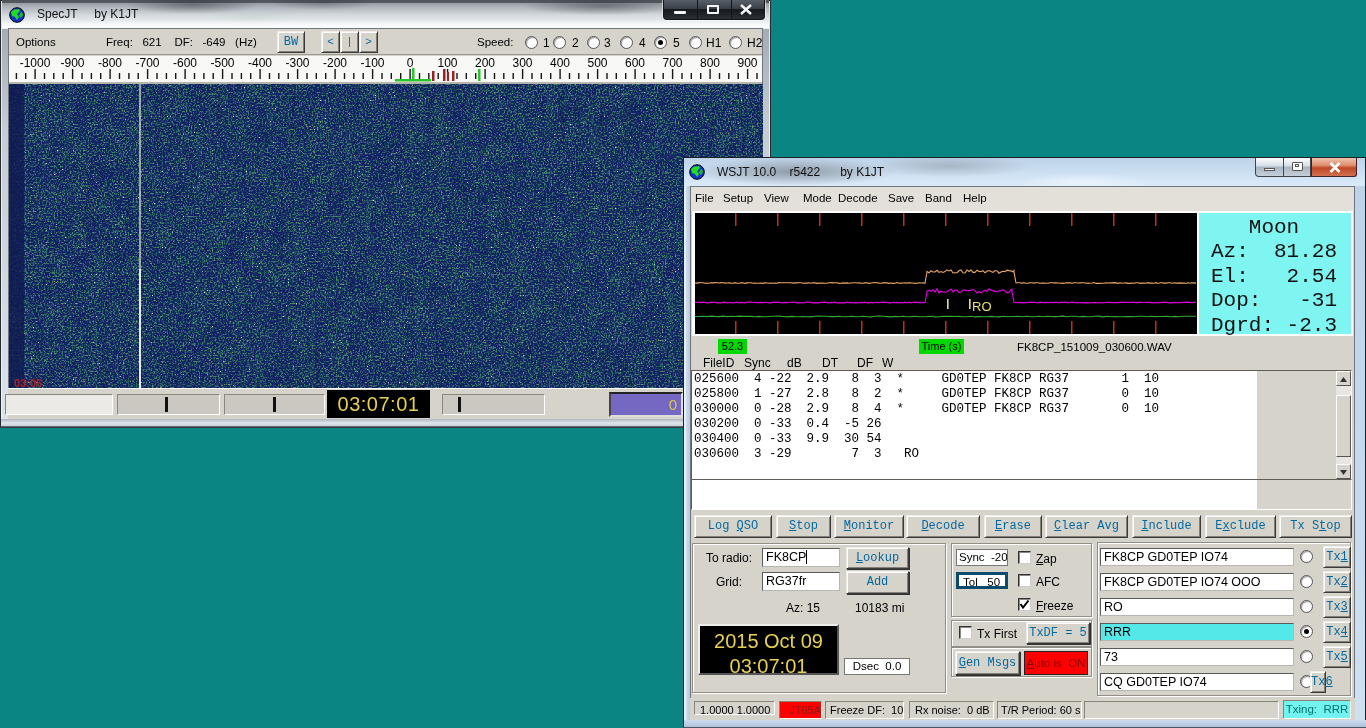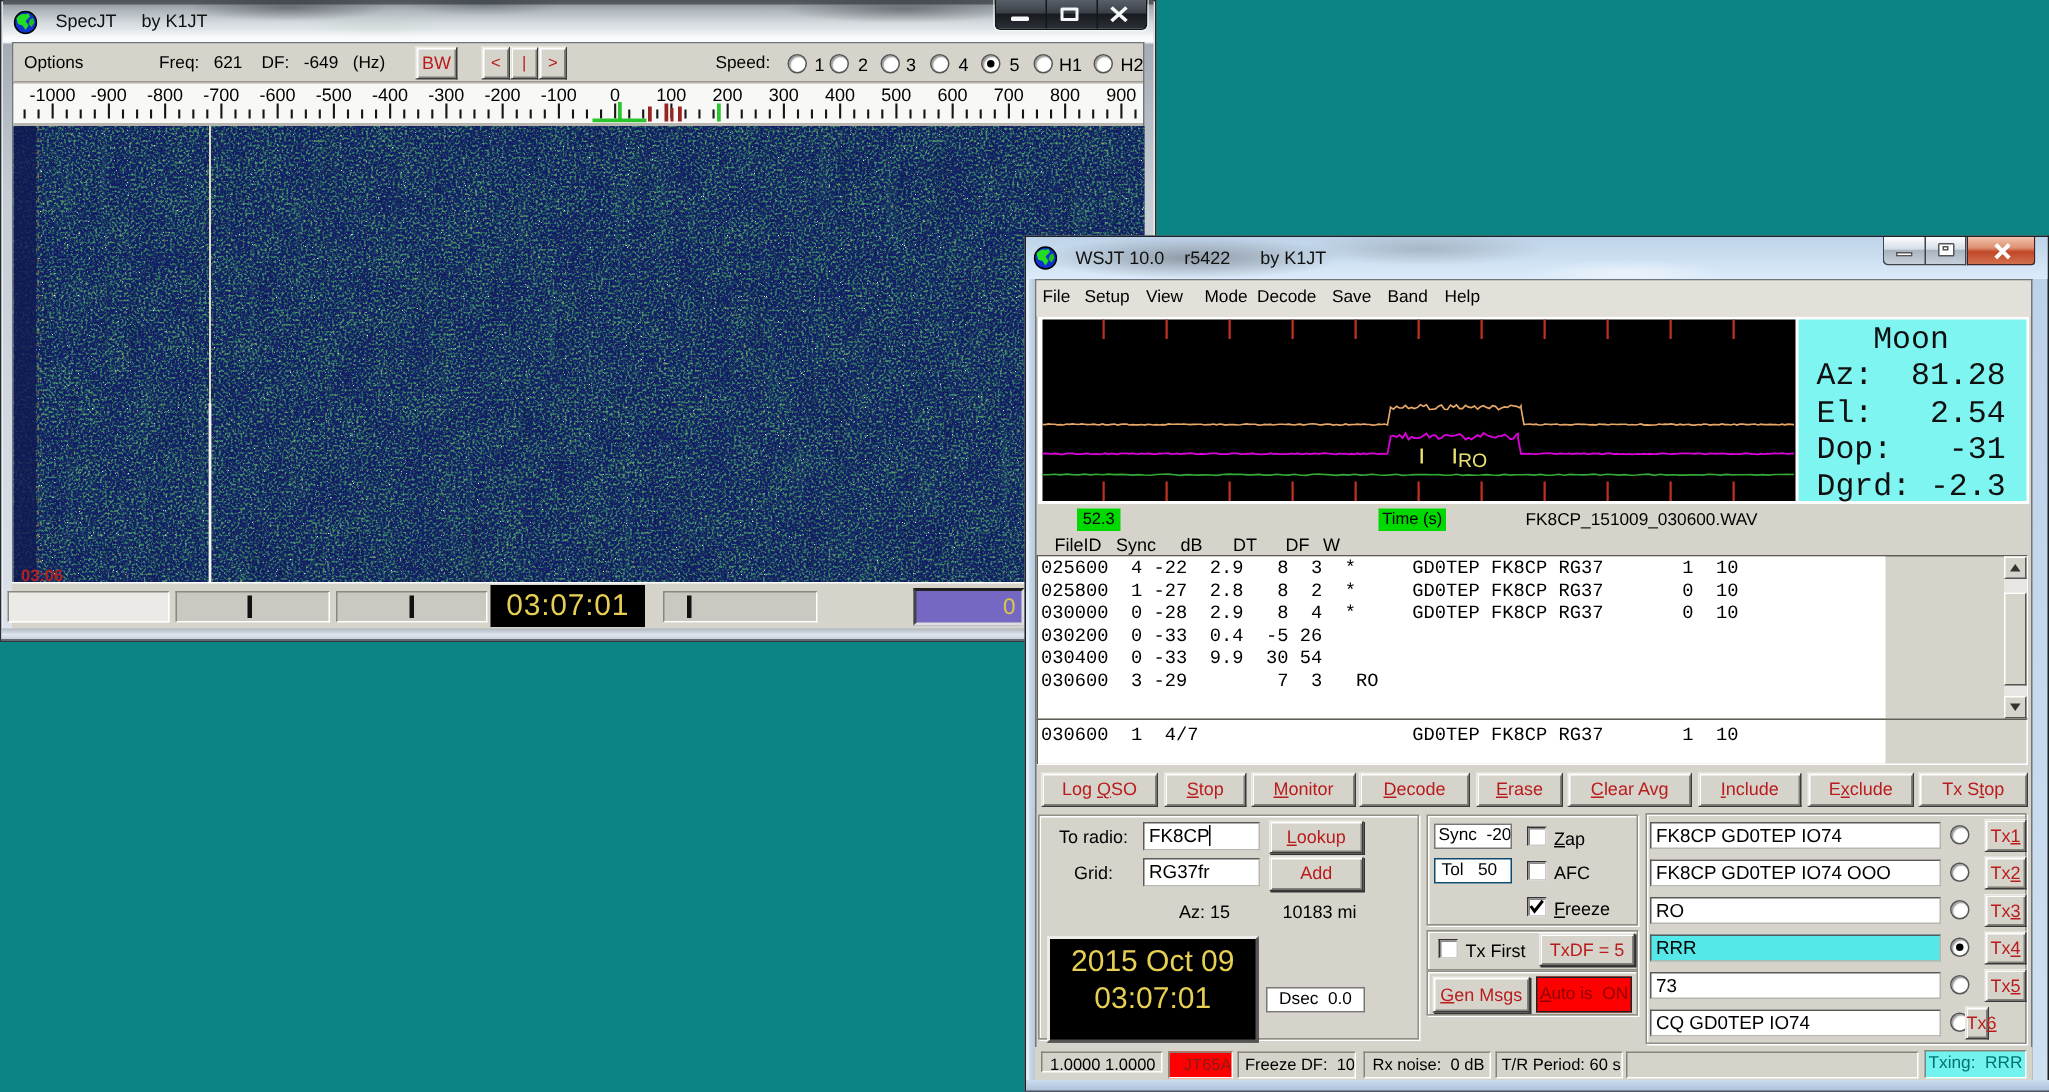--- a/index.html
+++ b/index.html
@@ -1,17 +1,17 @@
 <!DOCTYPE html>
 <html><head><meta charset="utf-8"><style>
 *{margin:0;padding:0;box-sizing:border-box}
 html,body{width:1366px;height:728px;overflow:hidden}
 body{background:#0a8583;font-family:"Liberation Sans",sans-serif;position:relative}
 .abs{position:absolute}
-.btn{position:absolute;background:#d6d3cb;border:1px solid;border-color:#efede9 #3a3a3a #3a3a3a #efede9;box-shadow:inset 1px 1px 0 #fff,inset -1px -1px 0 #828078;font-size:12px;color:#b91c1c;text-align:center;font-family:Liberation Sans, sans-serif}
+.btn{position:absolute;background:#d6d3cb;border:1px solid;border-color:#efede9 #3a3a3a #3a3a3a #efede9;box-shadow:inset 1px 1px 0 #fff,inset -1px -1px 0 #828078;font-size:12px;color:#0369a1;text-align:center;font-family:Liberation Mono, monospace}
 .sunk{position:absolute;border:1px solid;border-color:#868478 #fff #fff #868478;background:#d6d3cb;white-space:pre;overflow:hidden}
 .inp{position:absolute;background:#fff;border:1px solid;border-color:#5a5a5a #b8b6b0 #b8b6b0 #5a5a5a;font-size:12.5px;color:#000;padding:1px 0 0 3px;white-space:pre}
 .gbox{position:absolute;border:1px solid #908e86;box-shadow:1px 1px 0 #fff,inset 1px 1px 0 #fff}
 .chk{position:absolute;width:13px;height:13px;background:#fff;border:1px solid;border-color:#333 #ccc #ccc #333;box-shadow:inset 1px 1px 0 #888}
 .rad{position:absolute;width:13px;height:13px;border-radius:50%;background:#fff;border:1px solid #555;box-shadow:inset 1px 1px 1px #999}
 .dot{position:absolute;width:5px;height:5px;border-radius:50%;background:#000;left:3px;top:3px}
 .lbl{position:absolute;font-size:12px;color:#000;white-space:pre}
 .mono{font-family:"Liberation Mono",monospace;white-space:pre}
 u{text-decoration:underline}
 </style></head>
@@ -364,49 +364,48 @@
             <path d="M6.5 4 L10 9 L3 9 Z" fill="#333"></path>
           </svg></div>
       <div class="abs" style="left:0;top:24px;width:15px;height:62px;background:#d6d3cb;border:1px solid;border-color:#fff #555 #555 #fff"></div>
       <div class="abs" style="left:0;top:93px;width:15px;height:15px;background:#d6d3cb;border:1px solid;border-color:#fff #555 #555 #fff"><svg width="13" height="13">
             <path d="M6.5 9 L10 4 L3 4 Z" fill="#333"></path>
           </svg></div>
     </div>
 
     <div class="abs" style="left:691px;top:479px;width:661px;height:31px;border:1px solid;border-color:#5f5d55 #fff #fff #5f5d55;background:#d6d3cb"></div>
     <div class="abs" style="left:692px;top:480px;width:565px;height:29px;background:#fff"></div>
-    <div class="abs mono" style="left:694px;top:483px;font-size:12.5px;line-height:15px;color:#000">030600  1  4/7                   GD0TEP FK8CP RG37       1  10</div>
 
     <div class="btn" style="left:694px;top:515px;width:78px;height:23px;line-height:21px">Log <u>Q</u>SO</div>
       <div class="btn" style="left:776px;top:515px;width:55px;height:23px;line-height:21px"><u>S</u>top</div>
       <div class="btn" style="left:834px;top:515px;width:70px;height:23px;line-height:21px"><u>M</u>onitor</div>
       <div class="btn" style="left:906px;top:515px;width:74px;height:23px;line-height:21px"><u>D</u>ecode</div>
       <div class="btn" style="left:984px;top:515px;width:58px;height:23px;line-height:21px"><u>E</u>rase</div>
       <div class="btn" style="left:1045px;top:515px;width:83px;height:23px;line-height:21px"><u>C</u>lear Avg</div>
       <div class="btn" style="left:1132px;top:515px;width:69px;height:23px;line-height:21px"><u>I</u>nclude</div>
       <div class="btn" style="left:1205px;top:515px;width:71px;height:23px;line-height:21px">E<u>x</u>clude</div>
       <div class="btn" style="left:1279px;top:515px;width:73px;height:23px;line-height:21px">Tx S<u>t</u>op</div>
 
     <div class="gbox" style="left:692px;top:543px;width:254px;height:150px"></div>
     <div class="lbl" style="left:706px;top:551px">To radio:</div>
     <div class="inp" style="left:762px;top:548px;width:78px;height:19px">FK8CP<span style="border-left:1px solid #000">&nbsp;</span></div>
     <div class="btn" style="left:846px;top:547px;width:63px;height:22px;line-height:20px;box-shadow:inset 1px 1px 0 #fff,inset -1px -1px 0 #828078,1px 1px 0 #333"><u>L</u>ookup</div>
     <div class="lbl" style="left:716px;top:575px">Grid:</div>
     <div class="inp" style="left:762px;top:572px;width:78px;height:19px">RG37fr</div>
     <div class="btn" style="left:846px;top:571px;width:63px;height:23px;line-height:21px;box-shadow:inset 1px 1px 0 #fff,inset -1px -1px 0 #828078,1px 1px 0 #333">Add</div>
     <div class="lbl" style="left:786px;top:601px">Az: 15</div>
     <div class="lbl" style="left:855px;top:601px">10183 mi</div>
-    <div class="abs" style="left:698px;top:624px;width:141px;height:71px;background:#000;border:2px solid;border-color:#efede9 #555 #555 #efede9;color:#e6cf52;text-align:center;font-size:20px;line-height:25px;padding-top:3px">2015 Oct 09<br>03:07:01</div>
+    <div class="abs" style="left:698px;top:624px;width:141px;height:51px;background:#000;border:2px solid;border-color:#efede9 #555 #555 #efede9;color:#e6cf52;text-align:center;font-size:20px;line-height:25px;padding-top:3px">2015 Oct 09<br>03:07:01</div>
     <div class="abs" style="left:844px;top:658px;width:66px;height:17px;background:#fff;border:1px solid #777;font-size:11.5px;text-align:center;line-height:15px;white-space:pre">Dsec  0.0</div>
 
     <div class="gbox" style="left:951px;top:543px;width:141px;height:74px"></div>
     <div class="abs" style="left:956px;top:549px;width:52px;height:17px;background:#fff;border:1px solid #777;font-size:11.5px;line-height:15px;padding-left:2px;white-space:pre;overflow:hidden">Sync  -20</div>
     <div class="chk" style="left:1018px;top:551px"></div>
     <div class="lbl" style="left:1036px;top:552px"><u>Z</u>ap</div>
-    <div class="abs" style="left:956px;top:572px;width:52px;height:17px;background:#fff;border:1px solid #0c4a6e;font-size:11.5px;line-height:15px;padding-left:4px;white-space:pre;overflow:hidden">Tol   50</div>
+    <div class="abs" style="left:956px;top:572px;width:52px;height:17px;background:#fff;border:3px solid #0c4a6e;font-size:11.5px;line-height:15px;padding-left:4px;white-space:pre;overflow:hidden">Tol   50</div>
     <div class="chk" style="left:1018px;top:574px"></div>
     <div class="lbl" style="left:1036px;top:575px">AFC</div>
     <div class="chk" style="left:1018px;top:598px">
         <svg width="11" height="11" style="position:absolute;left:0;top:0">
           <path d="M1.5 5 L4 8.5 L9.5 1.5" stroke="#000" stroke-width="2" fill="none"></path>
         </svg>
       </div>
     <div class="lbl" style="left:1036px;top:599px"><u>F</u>reeze</div>
     <div class="gbox" style="left:951px;top:620px;width:141px;height:27px"></div>
     <div class="chk" style="left:959px;top:626px"></div>

